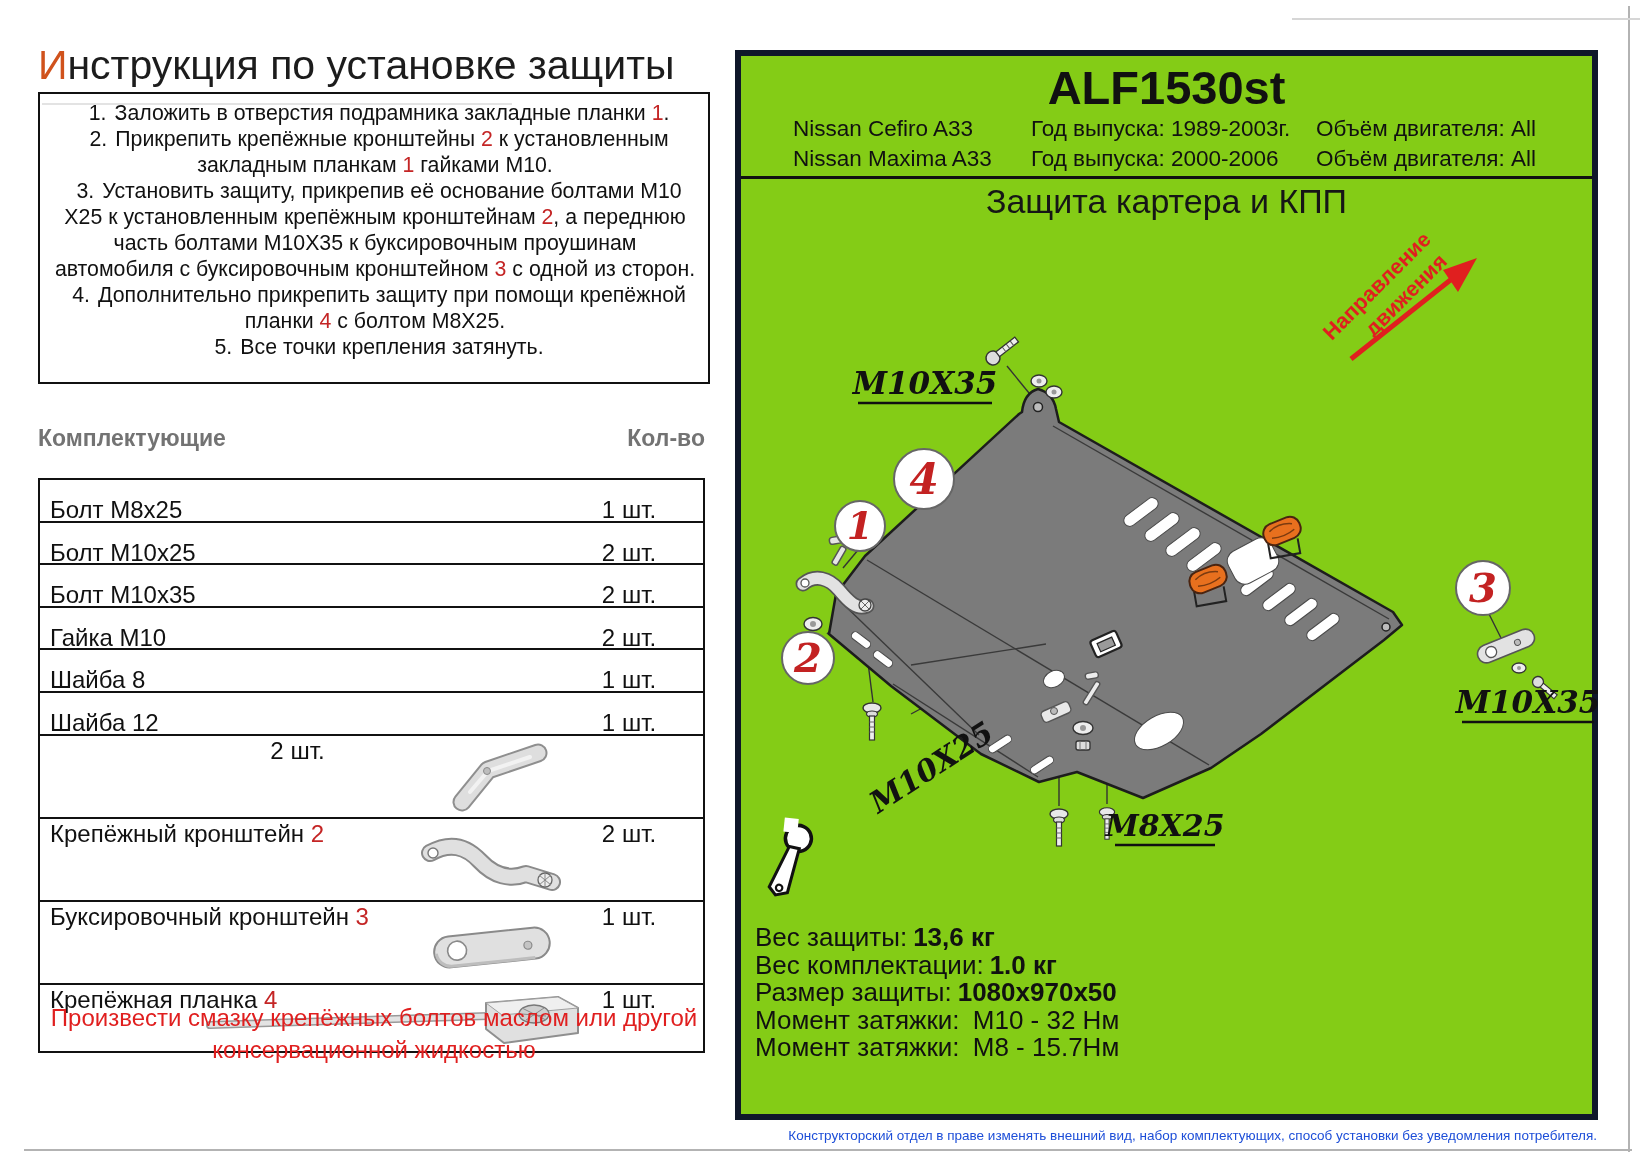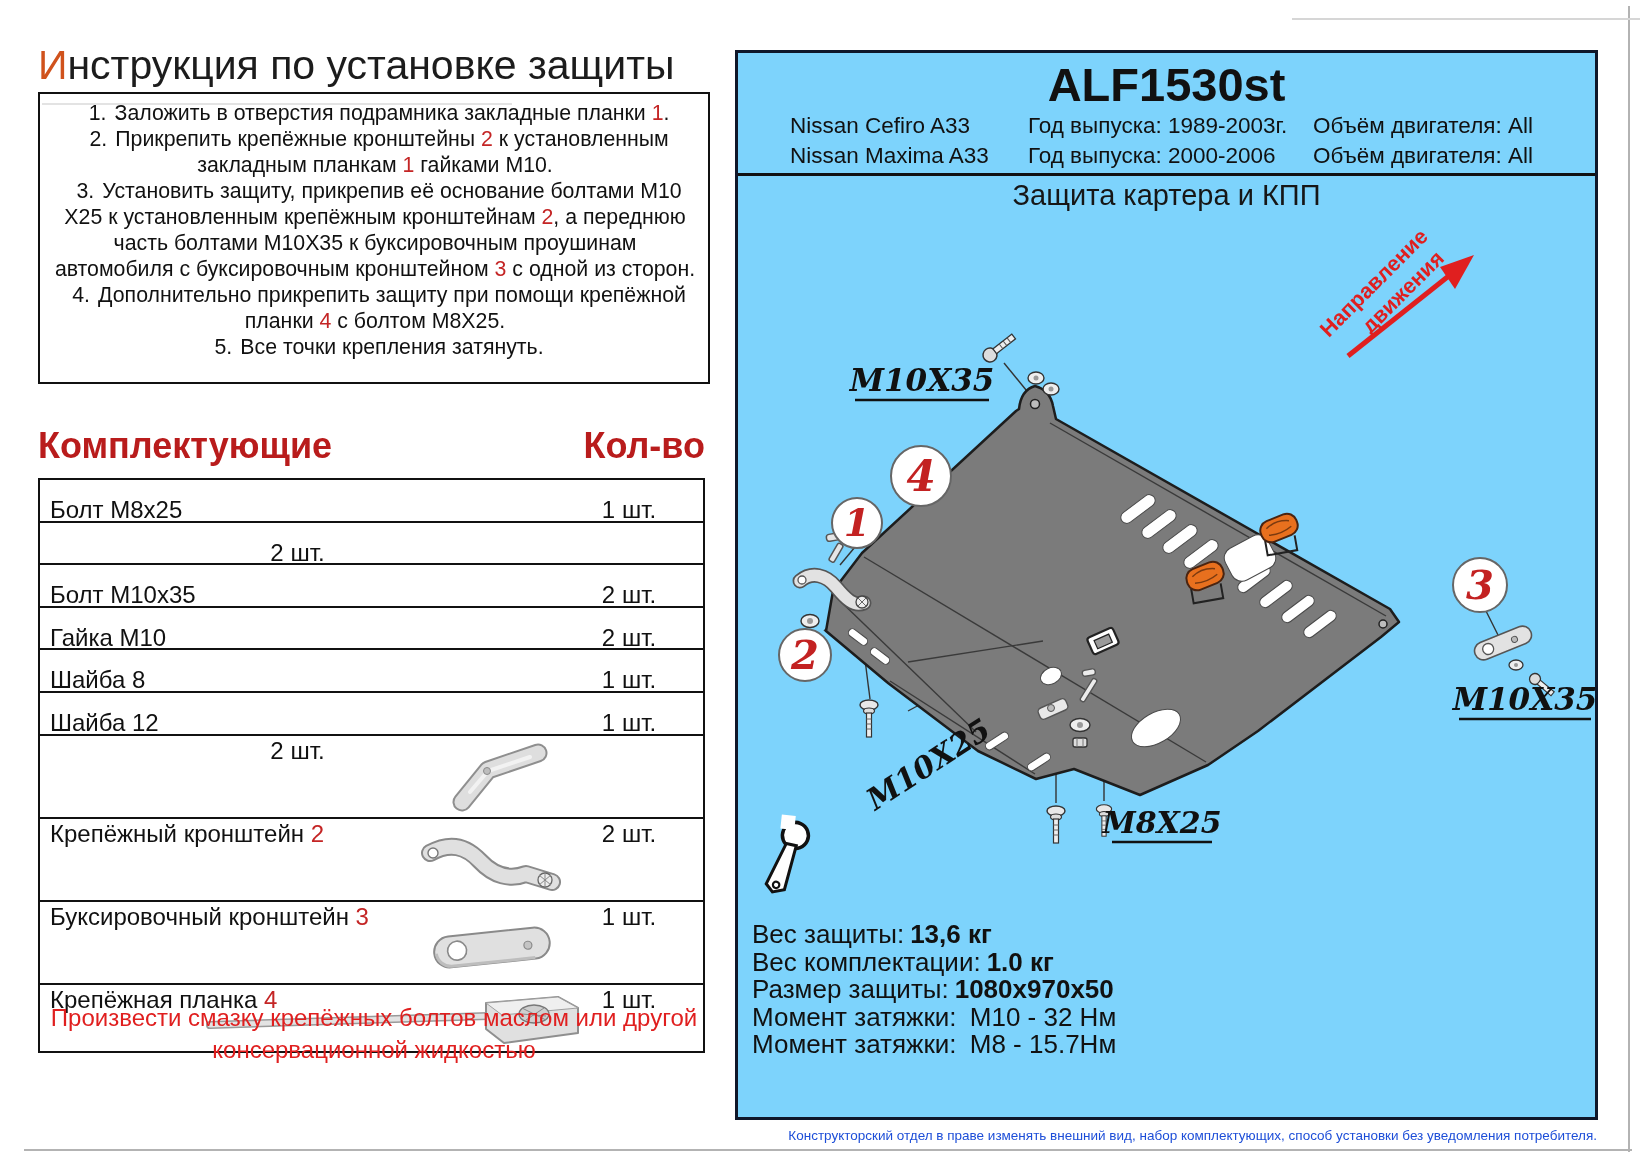--- a/index.html
+++ b/index.html
@@ -17,48 +17,48 @@
   .title .accent { color:#d0521c; }
   .title-artifact { position:absolute; left:42px; top:103px; width:470px; height:2px; background:#e3e3e3; }
 
   .instr-box { position:absolute; left:38px; top:92px; width:672px; height:292px;
                border:2.5px solid #111; padding:6px 10px 4px 12px; overflow:hidden;text-align:center; }
   .instr { font-size:21.3px; line-height:26px; color:#111; }
   .instr .inum { display:inline-block; width:34px; }
   .ref { color:#c42525; }
 
   .comp-header { position:absolute; left:38px; top:425px; width:667px; display:flex; justify-content:space-between; }
-  .comp-header .h { font-size:36px; font-weight:bold; color:#b91c1c; }
+  .comp-header .h { font-size:23px; font-weight:bold; color:#737373; }
 
   .comp-table { position:absolute; left:38px; top:478px; width:667px; border:2.5px solid #111; }
   .crow { position:relative; display:grid; grid-template-columns:1fr 148px; border-bottom:2px solid #111; }
   .crow:last-child { border-bottom:none; }
   .crow .cname { padding:1px 0 0 10px; font-size:24px; }
   .crow .cqty  { padding:1px 0 0 0; font-size:24px; text-align:center; }
   .crow.sm { height:27.6px;margin-top:15px; }
   .crow.lg { height:83px; }
   .crow.lg2 { height:66px; }
   .part-img { position:absolute; pointer-events:none; }
   .part-img.bracket-angle { left:400px; top:4px; }
   .part-img.s-bracket { left:372px; top:8px; }
   .part-img.tow-bracket { left:382px; top:16px; }
   .part-img.rod-plate { left:162px; top:8px; }
 
   .note { position:absolute; left:38px; top:1002px; width:672px; text-align:center;
           color:#e01f1f; font-size:24px; line-height:32px; }
 
   
-  .rbox { position:absolute; left:735px; top:50px; width:863px; height:1070px; border:3px solid #0f172a; background:#7dd3fc; }
+  .rbox { position:absolute; left:735px; top:50px; width:863px; height:1070px; border:6px solid #0f172a; background:#84cc16; }
   .pcode { position:absolute; left:0; top:4px; width:100%; text-align:center; font-size:47px; font-weight:bold; color:#111; }
   .models { position:absolute; left:0; top:60px; width:100%; }
   .mrow { display:grid; grid-template-columns:290px 285px 1fr; height:30px; font-size:22.5px; }
   .mrow .mname { padding-left:52px; }
   .mrow .mengine { padding-left:0px; }
   .hdr-divider { position:absolute; left:0; top:120px; width:100%; height:2.5px; background:#111; }
-  .dtitle { position:absolute; left:0; top:126px; width:100%; text-align:center; font-size:29px; color:#161616; }
+  .dtitle { position:absolute; left:0; top:126px; width:100%; text-align:center; font-size:34px; color:#161616; }
 
   .diagram { position:absolute; left:0; top:160px; }
 
   .specs { position:absolute; left:14px; top:868px; font-size:26px; line-height:27.5px; color:#111; }
   .specs .val-b { font-weight:bold; }
   .specs .val { margin-left:6px; }
 
   .disclaimer { position:absolute; left:735px; top:1128px; width:862px; text-align:right;
                 font-size:13.5px; color:#1d4ed8; }
 
@@ -91,20 +91,21 @@
     <span class="h">Комплектующие</span>
     <span class="h">Кол-во</span>
   </div>
 
   <div class="comp-table" id="comp-table">
       <div class="crow sm">
         <div class="cname">Болт М8х25</div>
         <div class="cqty">1 шт.</div>
       </div>
       <div class="crow sm">
+        <div class="cname">Болт М10х25</div>
         <div class="cqty">2 шт.</div>
       </div>
       <div class="crow sm">
         <div class="cname">Болт М10х35</div>
         <div class="cqty">2 шт.</div>
       </div>
       <div class="crow sm">
         <div class="cname">Гайка М10</div>
         <div class="cqty">2 шт.</div>
       </div>

